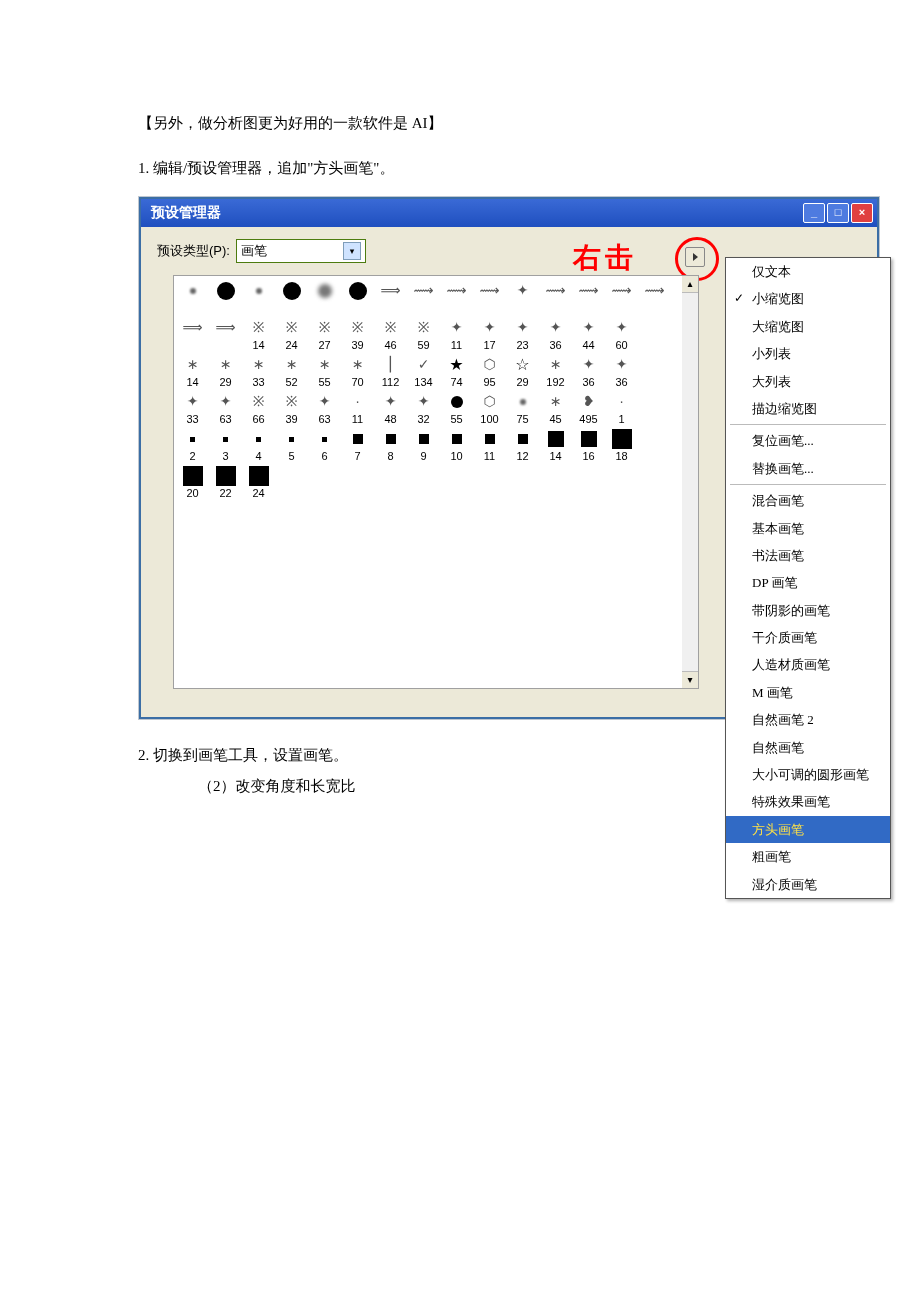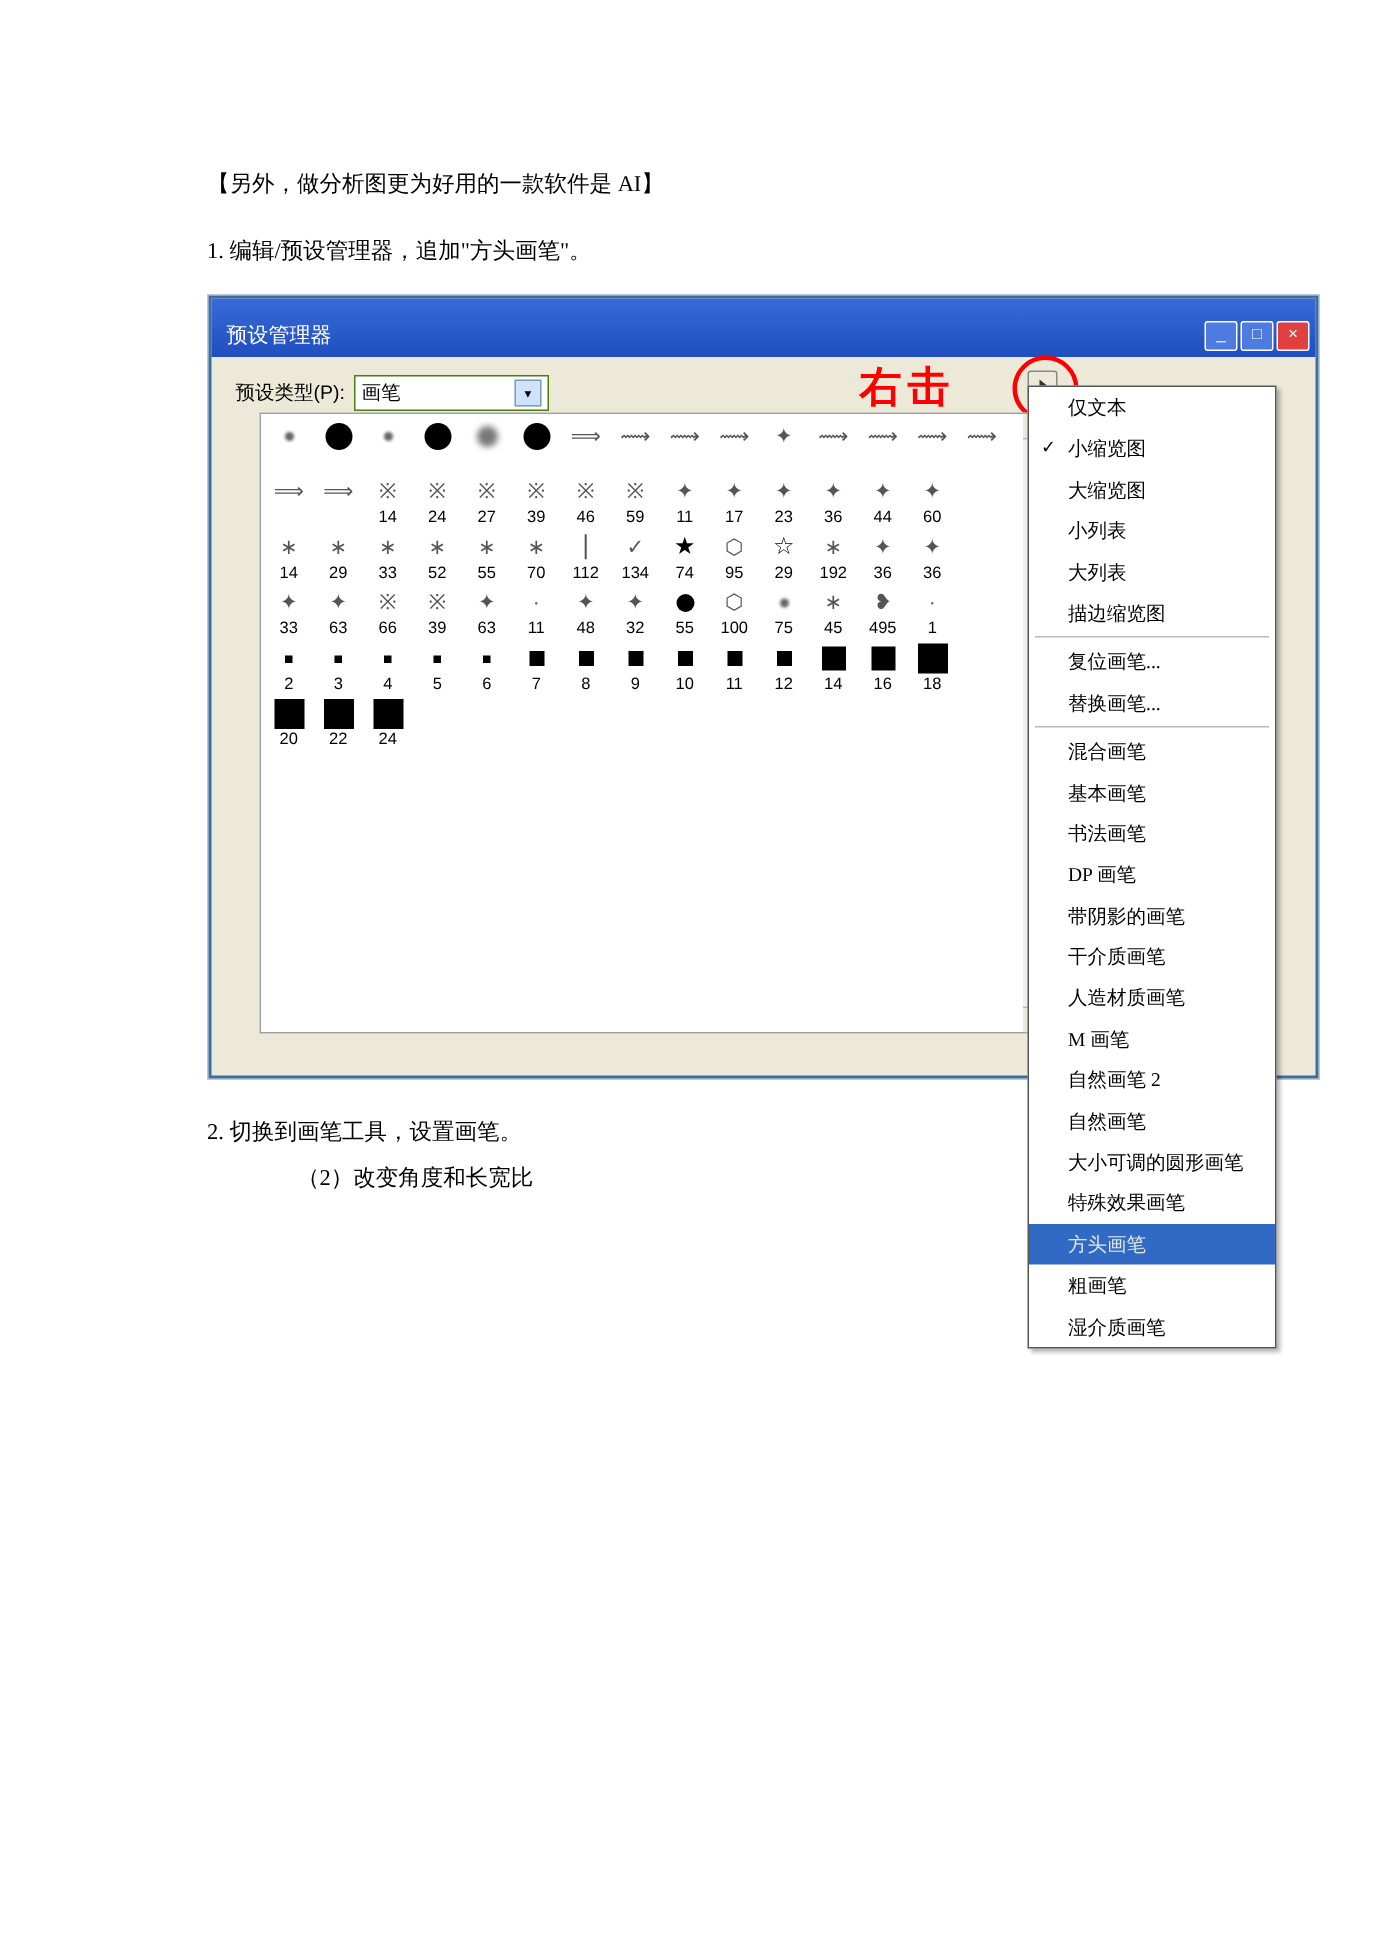--- a/index.html
+++ b/index.html
@@ -33,23 +33,23 @@
     position: absolute;
     left: 0; top: 0; right: 0; bottom: 0;
     border: 2px solid #3b6ea5;
     background: #ece9d8;
   }
   .titlebar {
     height: 28px;
     background: linear-gradient(#3a6ad6, #1f4fbf);
     display: flex;
     align-items: center;
-    padding: 11px 4px 0 10px;
+    padding: 0 4px 0 10px;
     color: #fff;
-    font-weight: normal;
+    font-weight: bold;
     font-size: 14px;
   }
   .titlebar .spacer { flex: 1; }
   .titlebar .btn {
     width: 20px; height: 18px;
     border: 1px solid #fff;
     border-radius: 2px;
     margin-left: 2px;
     font-size: 11px;
     text-align: center;
@@ -172,34 +172,34 @@
   .circ-fuzz { width:14px; height:14px; background:#777; border-radius:50%; filter: blur(2px); }
   .sq-s { width:5px; height:5px; }
   .sq-m { width:10px; height:10px; }
   .sq-l { width:16px; height:16px; }
   .sq-xl { width:20px; height:20px; }
   .splat { font-size:14px; color:#555; }
   .star { font-size:16px; }
 
   .menu {
     position: absolute;
-    left: 546px; top: 60px;
+    left: 586px; top: 60px;
     width: 164px;
     background: #fff;
     border: 1px solid #555;
     font-size: 13px;
     font-family: "SimSun","宋体",serif;
     box-shadow: 2px 2px 3px rgba(0,0,0,0.3);
   }
   .menu .item {
     padding: 2px 8px 2px 26px;
     position: relative;
     white-space: nowrap;
   }
-  .menu .item.sel { background: #316ac5; color: #e5e5e5; }
+  .menu .item.sel { background: #316ac5; color: #fde047; }
   .menu .sep { height: 1px; background: #bbb; margin: 2px 4px; }
   .menu .item .check {
     position: absolute; left: 8px; top: 3px;
     font-size: 12px;
   }
 
   .after-text { margin-top: 22px; }
   .indent { padding-left: 60px; }
 </style>
 </head>

